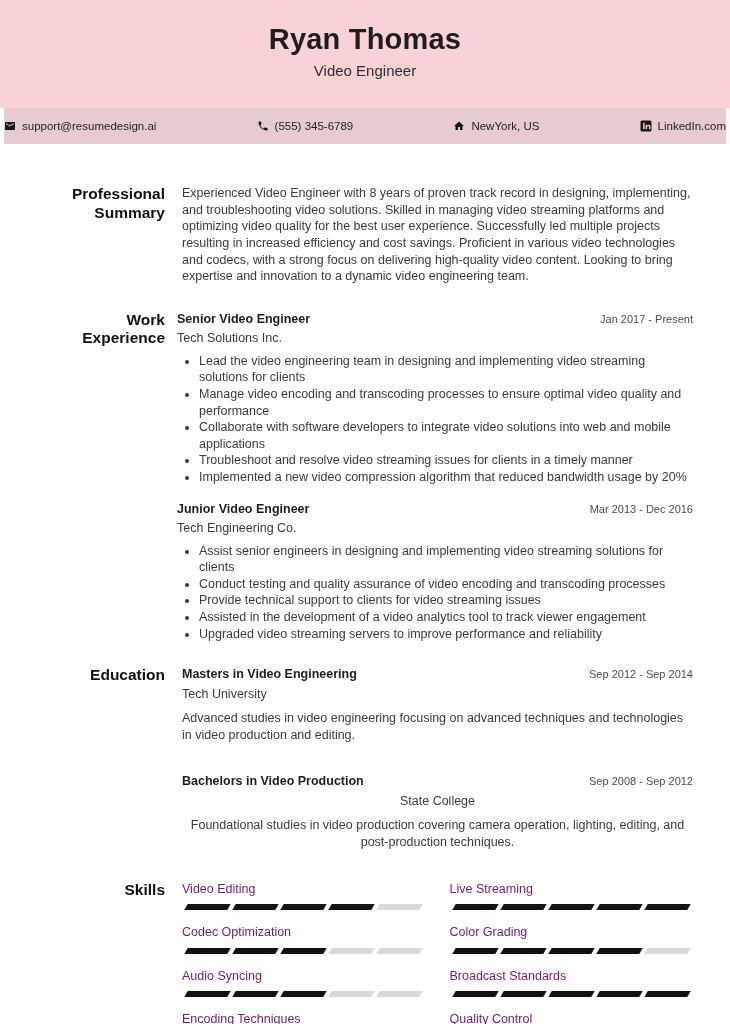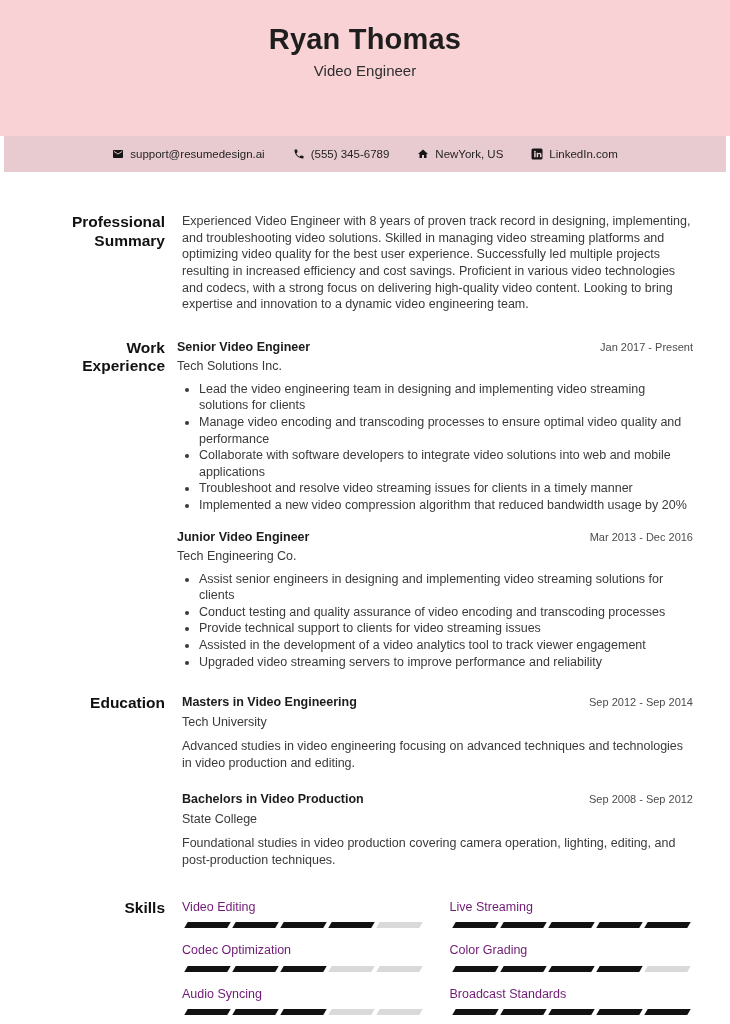--- a/index.html
+++ b/index.html
@@ -8,35 +8,35 @@
     width: 730px; height: 1024px; overflow: hidden;
     background: #ffffff;
     font-family: "Liberation Sans", "DejaVu Sans", sans-serif;
     color: #3a3a3a;
   }
   .page { width: 730px; height: 1024px; overflow: hidden; }
 
   
   .hero {
     background: var(--header_bg);
-    height: 136px;
+    height: 108px;
     text-align: center;
   }
   .hero h1 {
     margin: 0; padding-top: 24px;
     font-size: 29px; font-weight: bold; color: #1e1e1e;
     letter-spacing: 0.2px; line-height: 1.1;
   }
   .hero .subtitle {
     margin-top: 6px; font-size: 15px; color: #2e2e2e;
   }
   .contact-bar {
     margin: 0 4px; height: 36px;
     background: var(--contact_bar_bg);
-    display: flex; align-items: center; justify-content: center;
+    display: flex; align-items: center; justify-content: space-between;
     gap: 28px; font-size: 11.5px; color: #1f1f1f;
   }
   .contact-item { display: flex; align-items: center; gap: 6px; }
   .cicon { width: 12px; height: 12px; fill: #161616; flex: 0 0 auto; }
 
   
   main { padding-right: 37px; }
   section {
     display: grid;
     grid-template-columns: 165px 1fr;
@@ -58,21 +58,21 @@
   p { margin: 0; }
 
   .entry-head { display: flex; justify-content: space-between; align-items: baseline; }
   .entry-title { margin: 0; font-size: 12.5px; font-weight: bold; color: #1c1c1c; line-height: 1.3; }
   .date { font-size: 11px; color: #4c4c4c; white-space: nowrap; padding-left: 10px; }
   .company, .school { color: #3a3a3a; margin-top: 3px; }
 
   ul.bullets { margin: 6px 0 0 0; padding-left: 22px; }
   ul.bullets li { margin: 0; color: #3a3a3a; }
   .job + .job { margin-top: 15px; }
-  .degree + .degree { margin-top: 20px; }
+  .degree + .degree { margin-top: 30px; text-align: center; }
   .degree-desc { margin-top: 8px; color: #3a3a3a; }
 
   
   .two-col { display: grid; grid-template-columns: 1fr 1fr; column-gap: 24px; }
   .skill { margin-bottom: 14px; }
   .skill-name { color: #701a75; }
   .segbar { display: flex; gap: 5px; height: 6px; margin-top: 7px; padding: 0 4px; }
   .seg { flex: 1; background: var(--bar_empty); transform: skewX(-30deg); }
   .seg.filled { background: var(--bar_filled); }
 </style>

